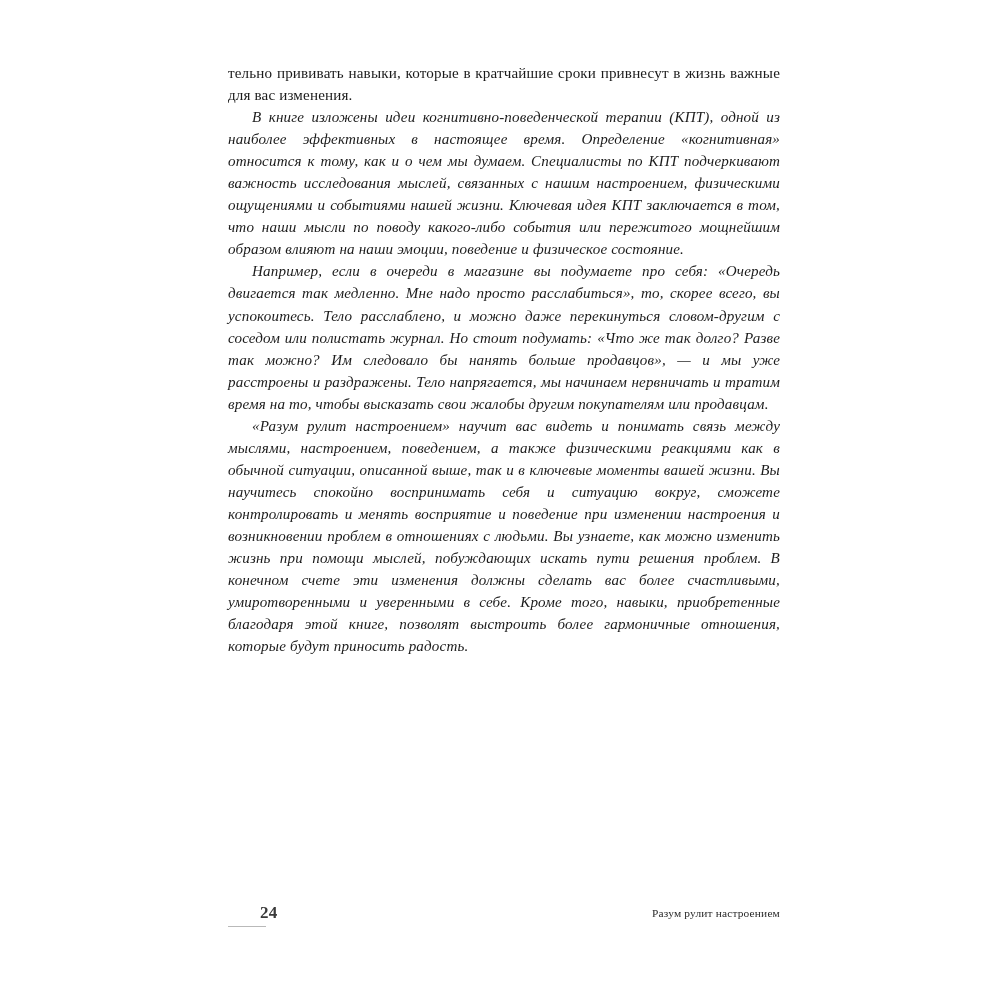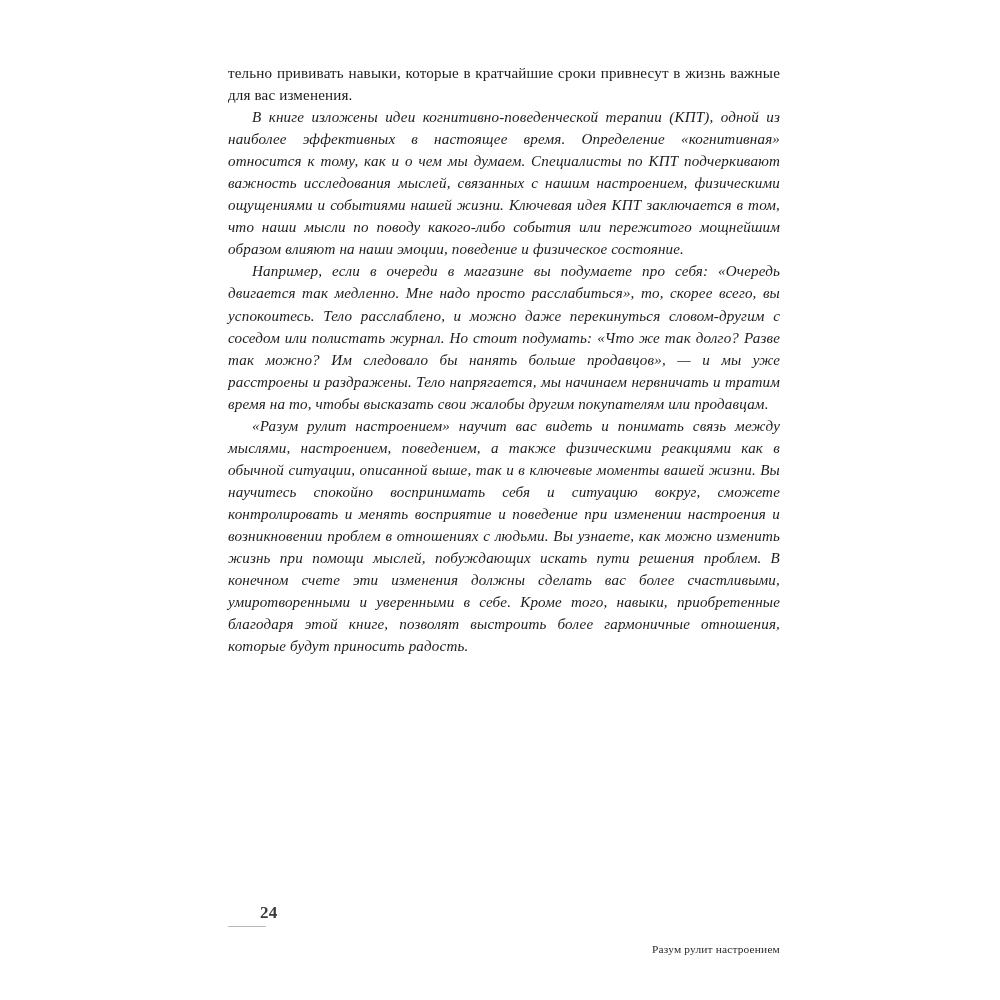--- a/index.html
+++ b/index.html
@@ -80,21 +80,20 @@
 
   .running-title {
     position: absolute;
     right: 0;
     top: 2px;
     font-size: 11.4px;
     line-height: 16px;
     color: #2a2a2a;
     letter-spacing: 0.015em;
     white-space: nowrap;
-    margin-top: 36px;
   }
 </style>
 </head>
 <body>
 
 <div class="page">
 
   <div class="text-column">
     <p class="para">тельно прививать навыки, которые в кратчайшие сроки привнесут в жизнь важные для вас изменения.</p>
     <p class="para">В книге изложены идеи когнитивно-поведенческой терапии (КПТ), одной из наиболее эффективных в настоящее время. Определение «когнитивная» относится к тому, как и о чем мы думаем. Специалисты по КПТ подчеркивают важность исследования мыслей, связанных с нашим настроением, физическими ощущениями и событиями нашей жизни. Ключевая идея КПТ заключается в том, что наши мысли по поводу какого-либо события или пережитого мощнейшим образом влияют на наши эмоции, поведение и физическое состояние.</p>

